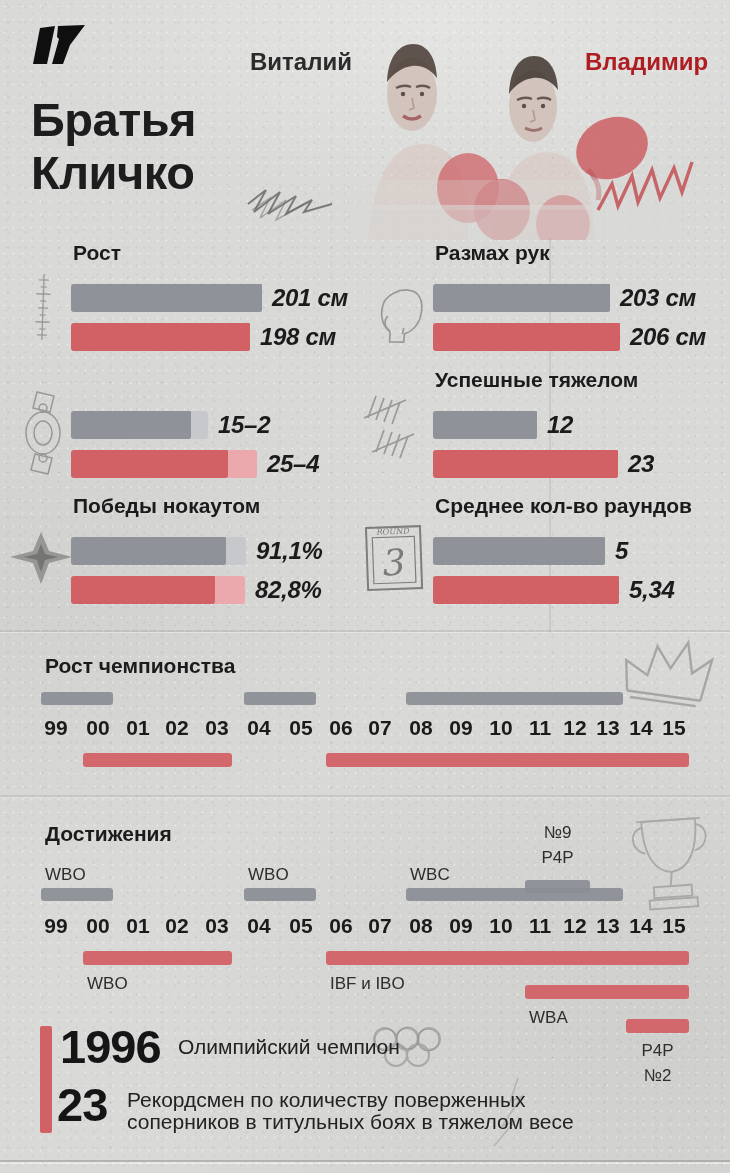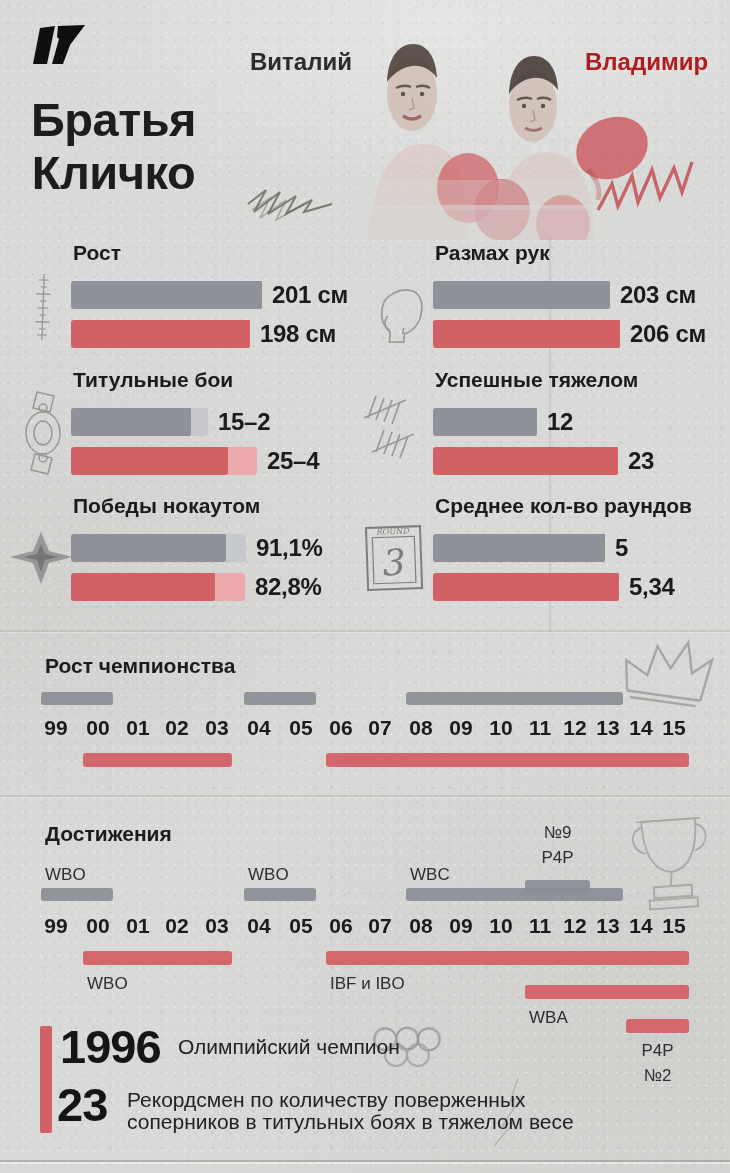--- a/index.html
+++ b/index.html
@@ -10,28 +10,28 @@
       radial-gradient(circle, rgba(255,255,255,.5) .8px, transparent 1.1px),
       radial-gradient(circle, rgba(0,0,0,.05) .8px, transparent 1.2px),
       radial-gradient(circle, rgba(0,0,0,.035) 1px, transparent 1.5px),
       radial-gradient(ellipse 600px 260px at 60% 2%, rgba(255,255,255,.3), transparent 70%),
       radial-gradient(ellipse 520px 420px at 6% 50%, rgba(118,116,112,.08), transparent 70%),
       radial-gradient(ellipse 700px 520px at 92% 88%, rgba(118,116,112,.1), transparent 75%);
     background-size:9px 13px,13px 9px,17px 15px,100% 100%,100% 100%,100% 100%;}
   .abs{position:absolute;}
   
   .brand-title{position:absolute;left:31px;top:93px;font-size:47px;line-height:53px;
-    font-weight:700;letter-spacing:-.5px;color:#1d1d1d;text-align:center;}
+    font-weight:700;letter-spacing:-.5px;color:#1d1d1d;}
   .name{position:absolute;top:48px;font-size:24px;font-weight:700;white-space:nowrap;}
   #vitali-name{left:250px;color:#2b2b2b;}
   #wlad-name{left:585px;color:#ae1d22;}
   
   .stat{position:absolute;width:310px;height:130px;}
   .stat-title{position:absolute;left:2px;top:0;font-size:21px;font-weight:700;white-space:nowrap;}
-  .bar-row{position:absolute;left:0;display:flex;align-items:center;height:35px;}
+  .bar-row{position:absolute;left:0;display:flex;align-items:flex-end;height:35px;font-style:italic;}
   .bar-row.gray{top:36px;}
   .bar-row.red{top:75px;}
   .bar-main{height:28px;border-radius:3px 1px 2px 3px;}
   .bar-row.gray .bar-main{background:#8f9298;}
   .bar-row.red  .bar-main{background:#d26166;}
   .bar-tail{height:28px;border-radius:0 3px 3px 0;}
   .bar-row.gray .bar-tail{background:#c6c8cc;}
   .bar-row.red  .bar-tail{background:#eba9ad;}
   .bar-value{margin-left:10px;font-size:24px;font-weight:700;letter-spacing:-.3px;white-space:nowrap;}
   
@@ -315,21 +315,20 @@
 
       <div class="bar-value">203 см</div>
     </div>
     <div class="bar-row red">
       <div class="bar-main" style="width: 187px;"></div>
 
       <div class="bar-value">206 см</div>
     </div>
   </div>
       <div class="stat" style="left: 71px; top: 368px;">
-    <div class="stat-title">Титульные бои</div>
     <div class="bar-row gray">
       <div class="bar-main" style="width: 120px;"></div>
       <div class="bar-tail" style="width: 17px;"></div>
       <div class="bar-value">15–2</div>
     </div>
     <div class="bar-row red">
       <div class="bar-main" style="width: 157px;"></div>
       <div class="bar-tail" style="width: 29px;"></div>
       <div class="bar-value">25–4</div>
     </div>

